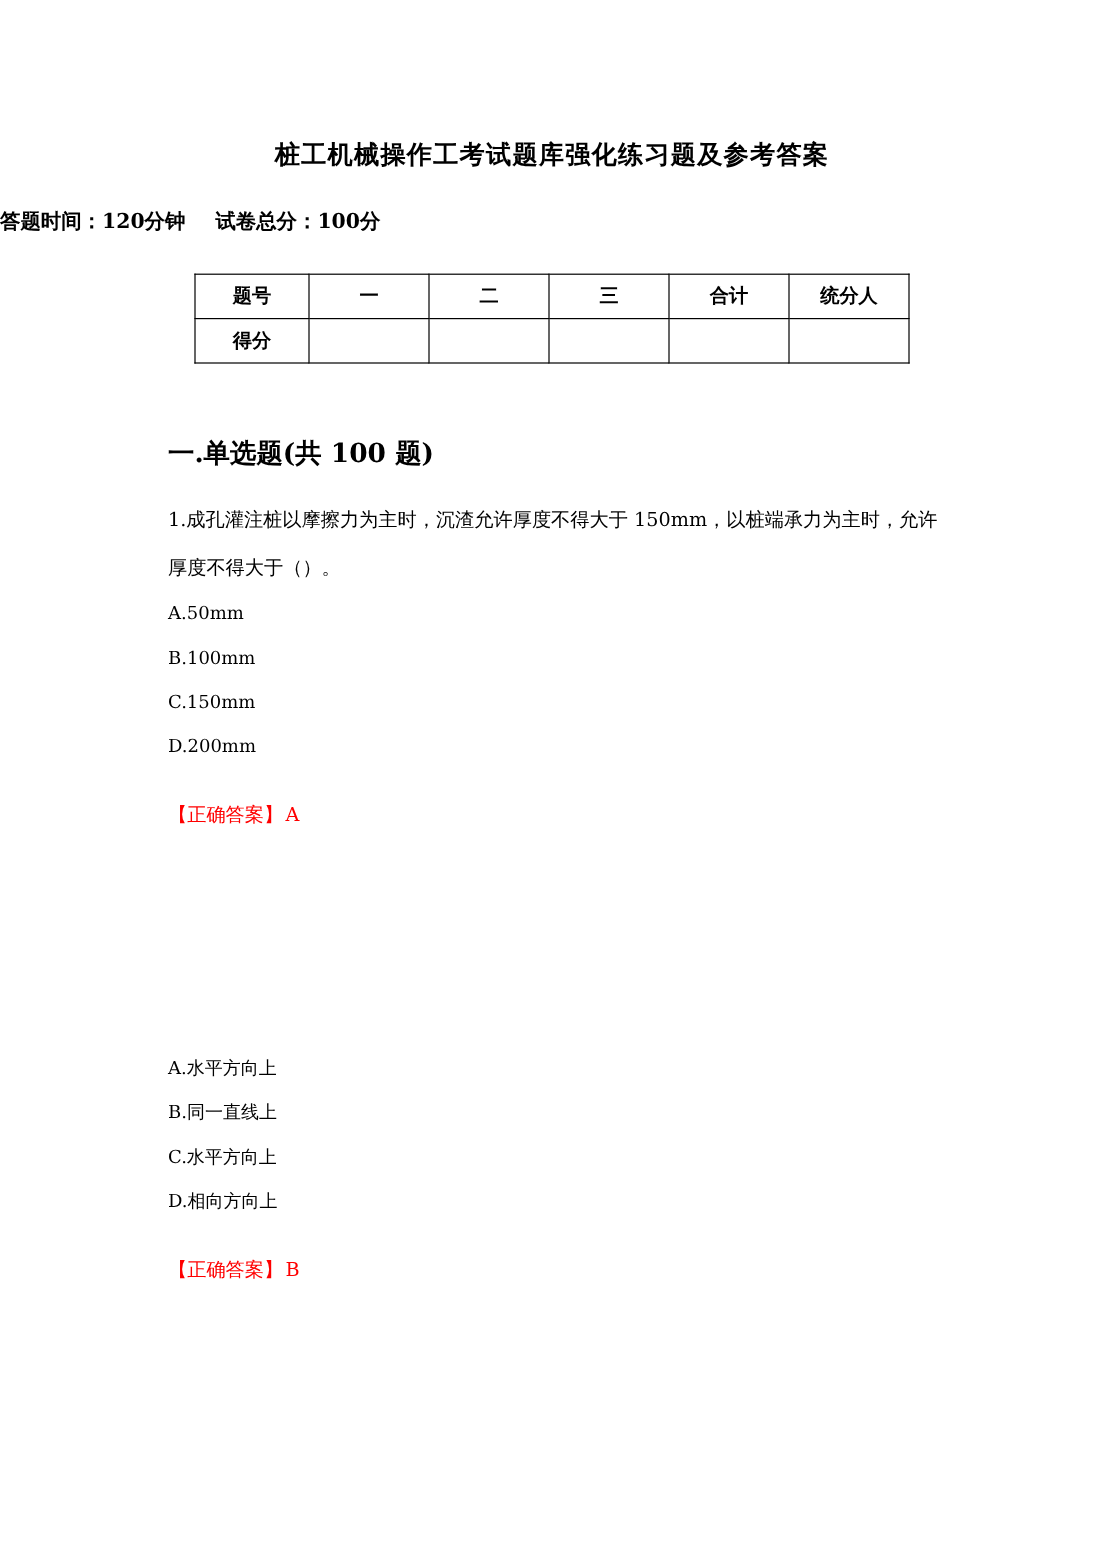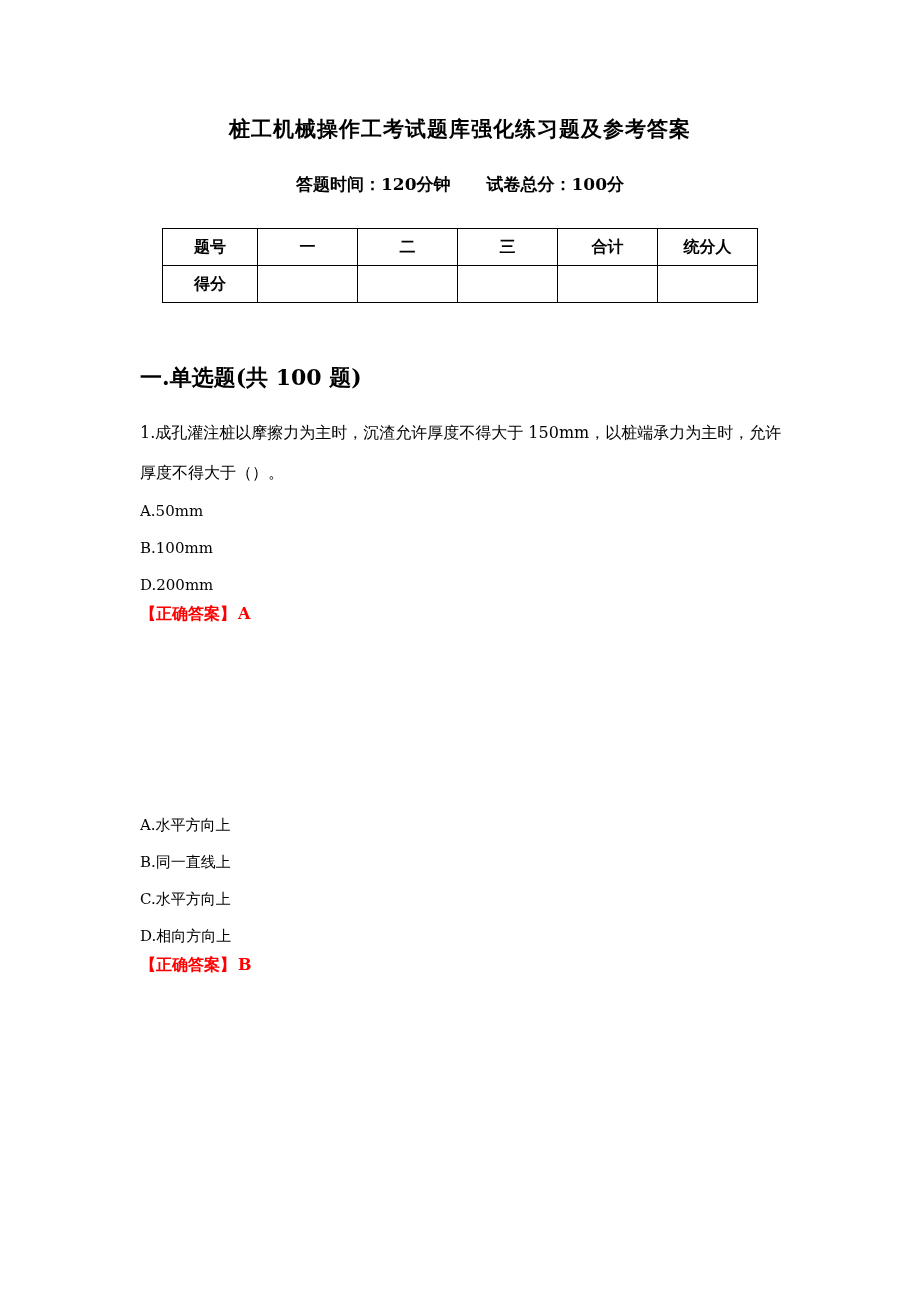--- a/index.html
+++ b/index.html
@@ -16,22 +16,21 @@
   .page-title {
     margin-top: 115px;
     text-align: center;
     font-size: 21px;
     font-weight: bold;
     letter-spacing: 1px;
   }
   .exam-meta {
     margin-top: 30px;
     display: flex;
-    justify-content: center;
-    gap: 36px;
+    gap: 25px;
     font-size: 17px;
     font-weight: bold;
   }
   table.score-table {
     margin: 32px auto 0 auto;
     border-collapse: collapse;
     table-layout: fixed;
     width: 595px;
   }
   table.score-table td {
@@ -58,23 +57,23 @@
     font-size: 16px;
     line-height: 40px;
     width: 650px;
   }
   .option {
     font-size: 15px;
     height: 37px;
     line-height: 37px;
   }
   .answer {
+    margin-top: 28px;
     font-size: 16px;
     color: #ff0000;
-    font-weight: bold;
   }
   .answer .answer-value { margin-left: 2px; }
 </style>
 </head>
 <body>
 
 <div class="page-title">桩工机械操作工考试题库强化练习题及参考答案</div>
 
 <div class="exam-meta">
   <span>答题时间：120分钟</span>
@@ -109,20 +108,21 @@
   </tr>
 </tbody>
   </table>
 
 <div class="section-heading">一.单选题(共 100 题)</div>
 
 <div class="question q1">
   <div class="q-text">1.成孔灌注桩以摩擦力为主时，沉渣允许厚度不得大于 150mm，以桩端承力为主时，允许厚度不得大于（）。</div>
   <div class="option">A.50mm</div>
   <div class="option">B.100mm</div>
+  <div class="option">C.150mm</div>
   <div class="option">D.200mm</div>
   <div class="answer">
     <span class="answer-label">【正确答案】</span><span class="answer-value">A</span>
   </div>
 </div>
 
 <div class="question q2">
   <div class="option">A.水平方向上</div>
   <div class="option">B.同一直线上</div>
   <div class="option">C.水平方向上</div>

